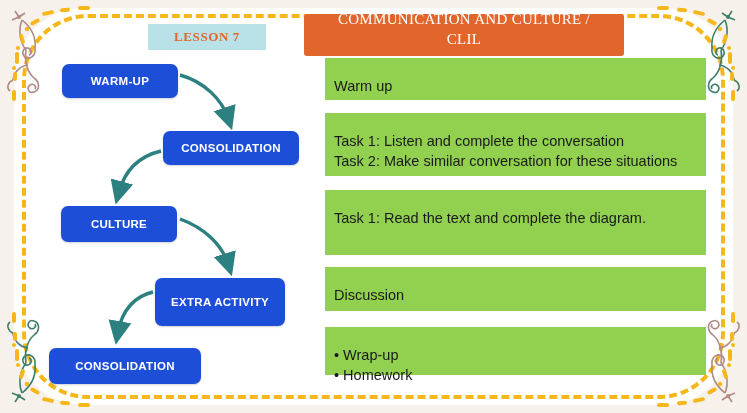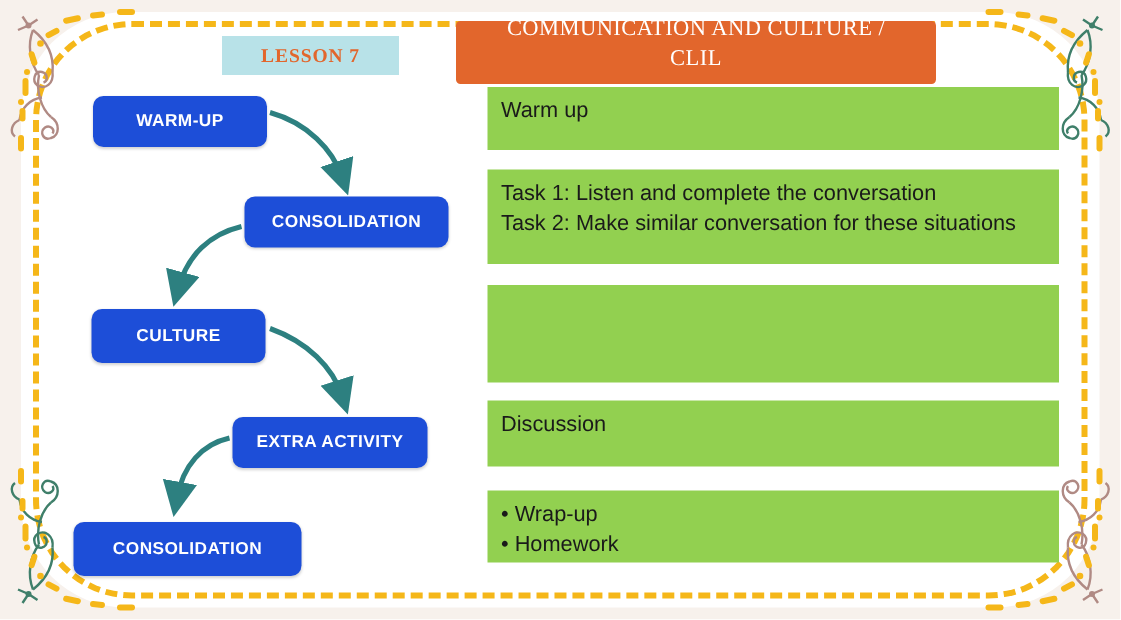--- a/index.html
+++ b/index.html
@@ -103,34 +103,34 @@
     color: #ffffff;
     font-weight: bold;
     font-size: 11.5px;
     letter-spacing: 0.3px;
     box-shadow: 0 1px 2px rgba(0,0,0,0.18);
     text-align: center;
   }
   #box-warmup        { left: 62px;  top: 64px;  width: 116px; height: 34px; }
   #box-communication { left: 163px; top: 131px; width: 136px; height: 34px; }
   #box-culture       { left: 61px;  top: 206px; width: 116px; height: 36px; }
-  #box-extra         { left: 155px; top: 278px; width: 130px; height: 34px; }
+  #box-extra         { left: 155px; top: 278px; width: 130px; height: 48px; }
   #box-consolidation { left: 49px;  top: 348px; width: 152px; height: 36px; }
 
   #arrows { position: absolute; left: 0; top: 0; width: 320px; height: 413px; }
 
   
   .panel {
     position: absolute;
     left: 325px;
     background: #92d050;
     color: #1a1a1a;
     font-size: 14.5px;
     line-height: 20px;
-    padding: 6px 9px 6px 9px;
+    padding: 18px 9px 6px 9px;
     box-sizing: border-box;
     width: 381px;
   }
   .panel .line { white-space: nowrap; }
   #panel-1 { top: 58px;  height: 42px; }
   #panel-2 { top: 113px; height: 63px; }
   #panel-3 { top: 190px; height: 65px; }
   #panel-4 { top: 267px; height: 44px; }
   #panel-5 { top: 327px; height: 48px; }
   #panel-2 .line, #panel-3 .line { white-space: normal; }
@@ -305,20 +305,21 @@
   <div class="panel" id="panel-1">
     <div class="line">Warm up</div>
   </div>
 
   <div class="panel" id="panel-2">
     <div class="line">Task 1: Listen and complete the conversation</div>
     <div class="line">Task 2: Make similar conversation for these situations</div>
   </div>
 
   <div class="panel" id="panel-3">
+    <div class="line">Task 1: Read the text and complete the diagram.</div>
   </div>
 
   <div class="panel" id="panel-4">
     <div class="line">Discussion</div>
   </div>
 
   <div class="panel" id="panel-5">
     <div class="line">• Wrap-up</div>
     <div class="line">• Homework</div>
   </div>

